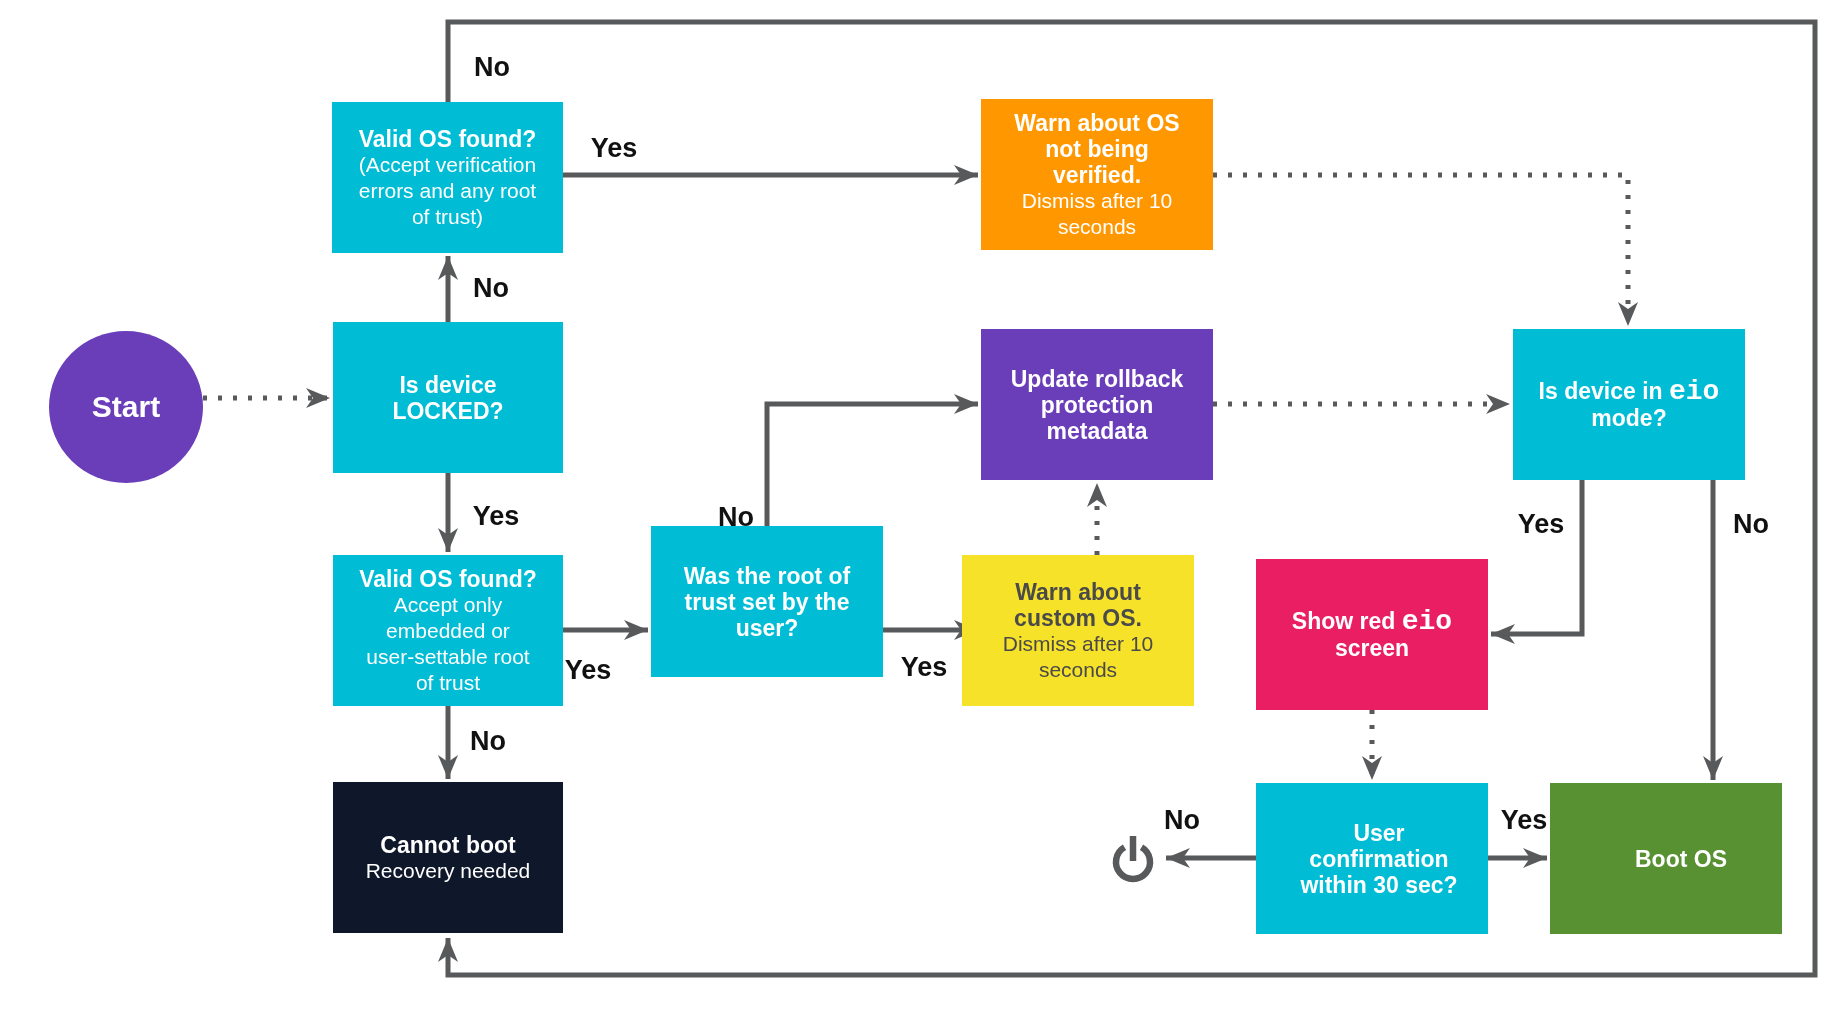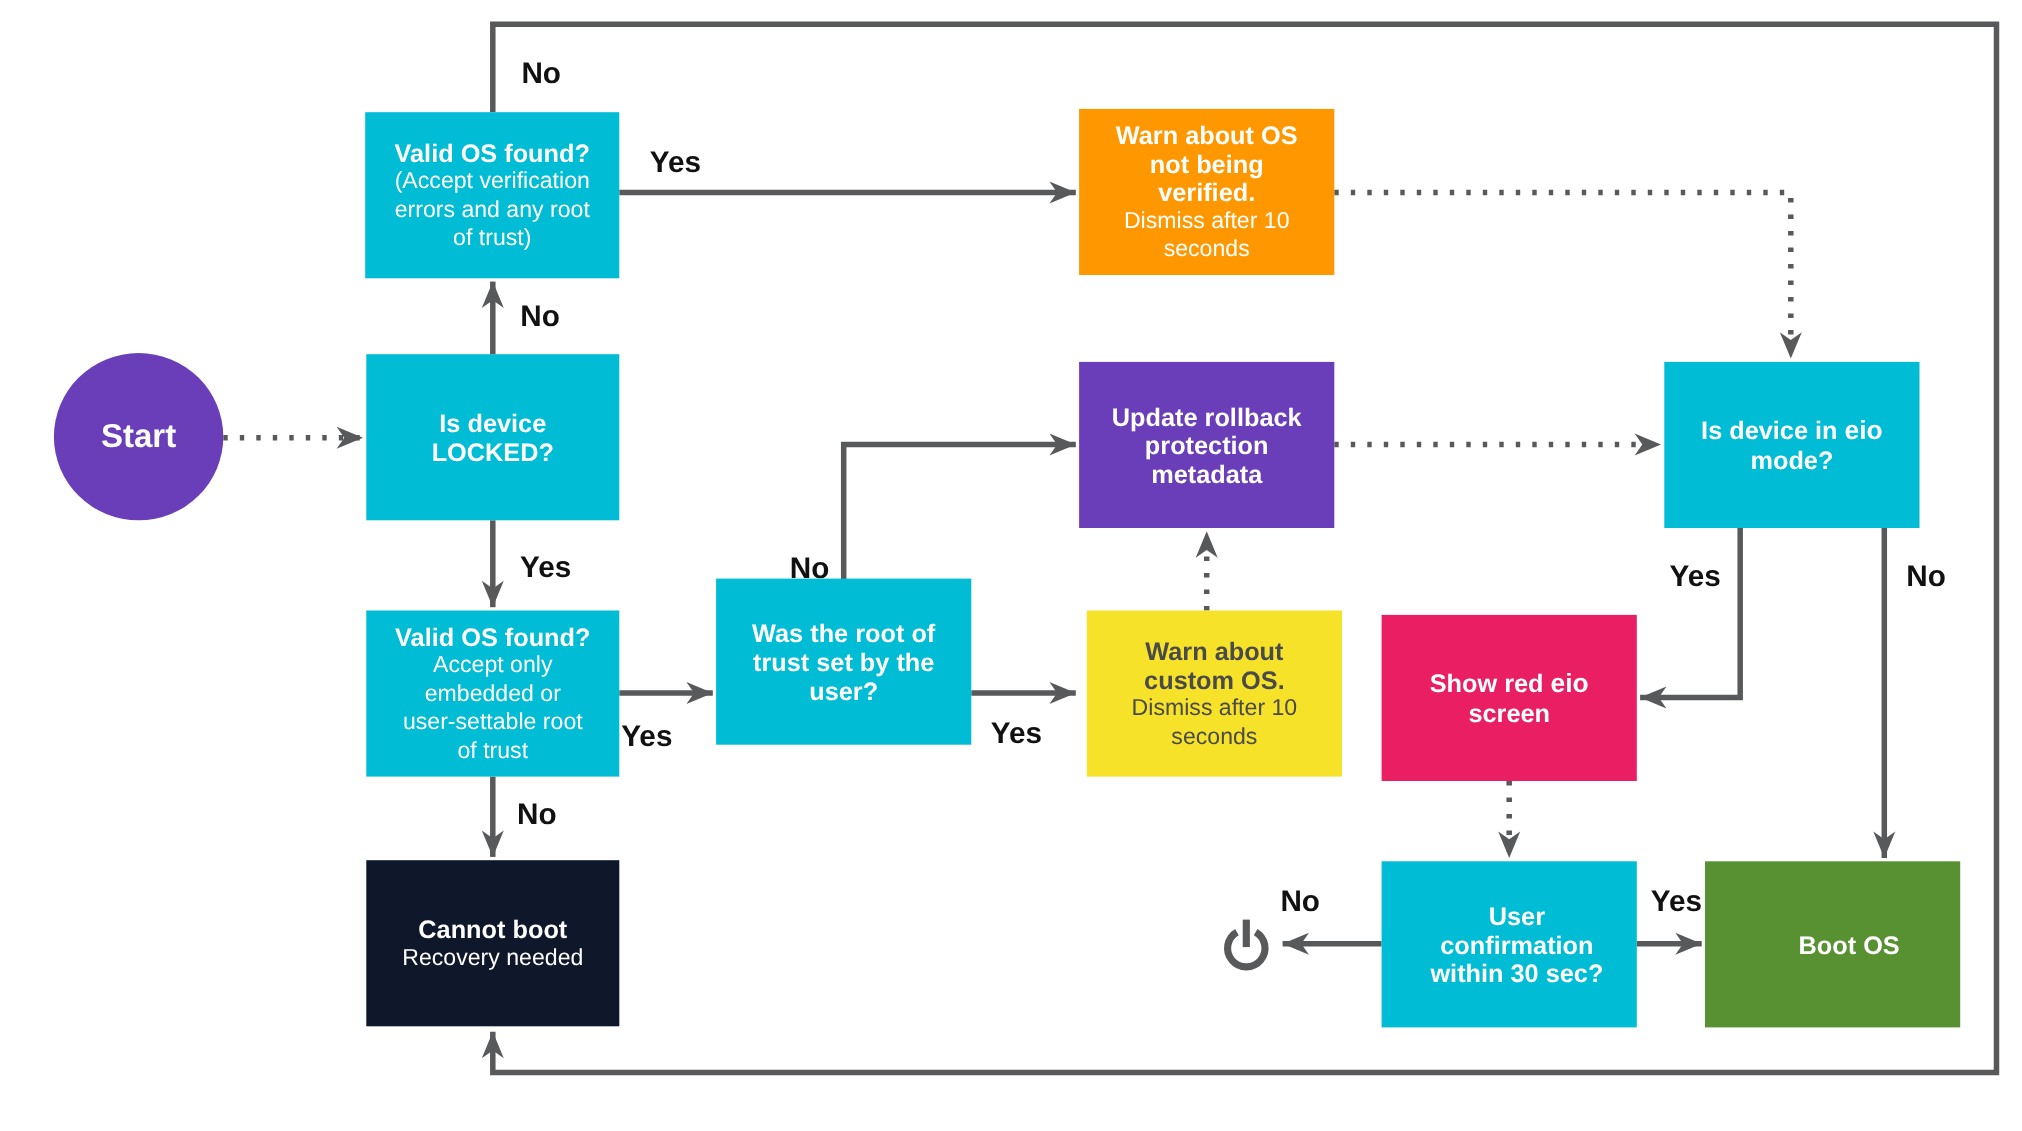--- a/index.html
+++ b/index.html
@@ -4,33 +4,33 @@
 <style>
   html,body{margin:0;padding:0;background:#ffffff;}
   body{font-family:"Liberation Sans",sans-serif;}
   #stage{position:relative;width:1838px;height:1028px;background:#ffffff;overflow:hidden;}
   #wires{position:absolute;left:0;top:0;width:1838px;height:1028px;}
 
   .node{position:absolute;display:flex;flex-direction:column;align-items:center;justify-content:center;
         text-align:center;box-sizing:border-box;padding:6px 10px;}
   .node .title{font-weight:bold;font-size:23px;line-height:26px;color:#ffffff;white-space:pre-line;}
   .node .subtitle{font-weight:normal;font-size:21px;line-height:26px;color:#ffffff;white-space:pre-line;}
-  .node .code{font-family:Liberation Sans, sans-serif;font-size:24px;}
+  .node .code{font-family:Liberation Mono, monospace;font-size:28px;}
 
-  .start{left:49px;top:321px;width:154px;height:152px;border-radius:50%;}
+  .start{left:49px;top:331px;width:154px;height:152px;border-radius:50%;}
   .start .title{font-size:30px;}
 
   .valid-os-any{left:332px;top:102px;width:231px;height:151px;}
   .warn-unverified{left:981px;top:99px;width:232px;height:151px;}
   .locked{left:333px;top:322px;width:230px;height:151px;}
   .update-rollback{left:981px;top:329px;width:232px;height:151px;}
   .eio-mode{left:1513px;top:329px;width:232px;height:151px;}
   .valid-os-embedded{left:333px;top:555px;width:230px;height:151px;}
   .root-of-trust{left:651px;top:526px;width:232px;height:151px;}
-  .warn-custom{left:988px;top:555px;width:232px;height:151px;}
+  .warn-custom{left:962px;top:555px;width:232px;height:151px;}
   .warn-custom .title,.warn-custom .subtitle{color:#4a4a4a;}
   .show-red{left:1256px;top:559px;width:232px;height:151px;}
   .cannot-boot{left:333px;top:782px;width:230px;height:151px;}
   .user-confirmation{left:1256px;top:783px;width:232px;height:151px;}
   .boot-os{left:1550px;top:783px;width:232px;height:151px;}
 
   .edge-label{position:absolute;transform:translate(-50%,-50%);font-weight:bold;
               font-size:27px;color:#111111;white-space:nowrap;}
   .lbl-no-top{left:492px;top:67px;}
   .lbl-yes-top{left:614px;top:148px;}

